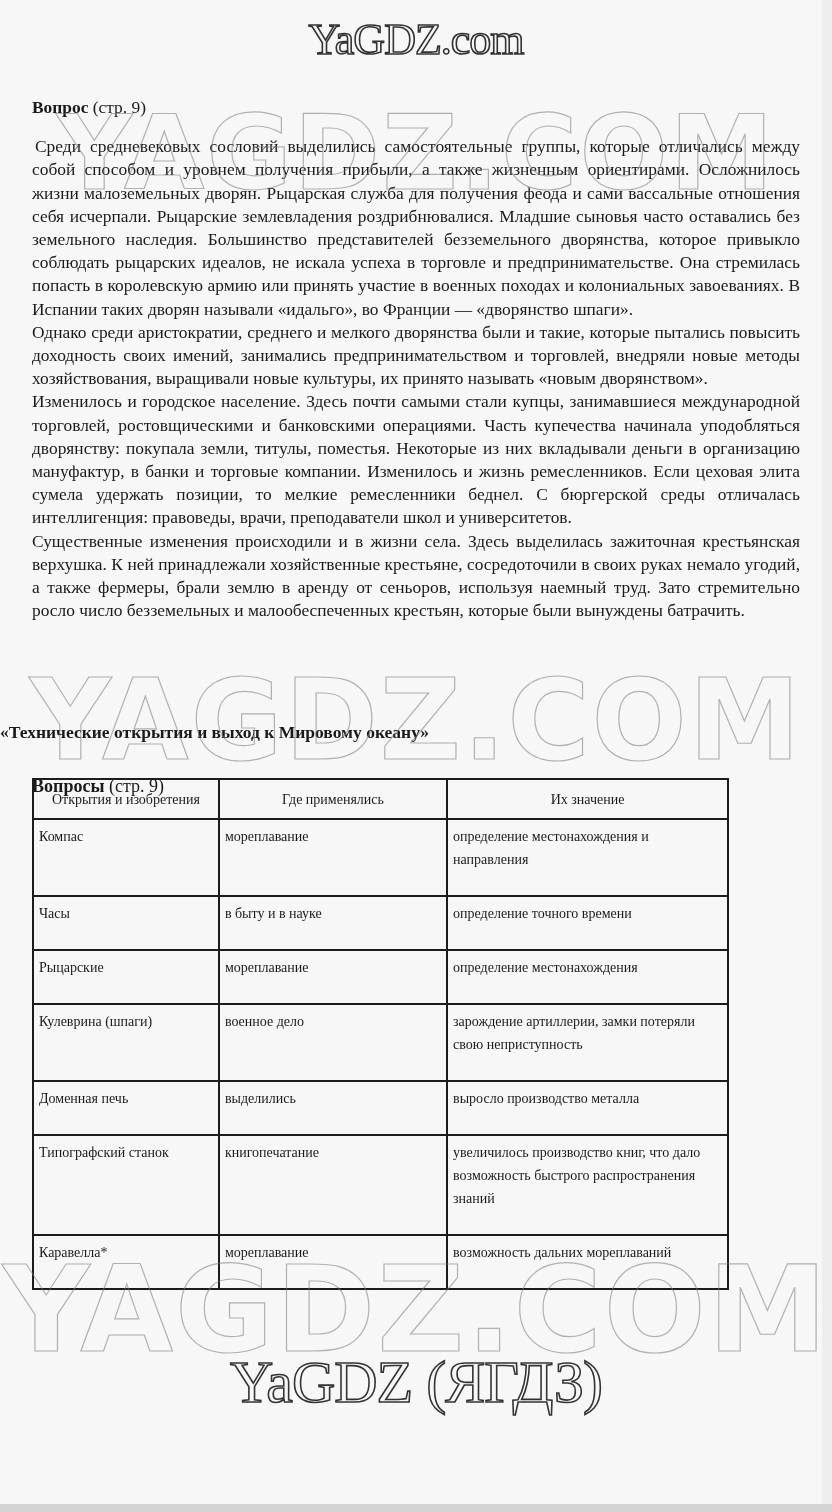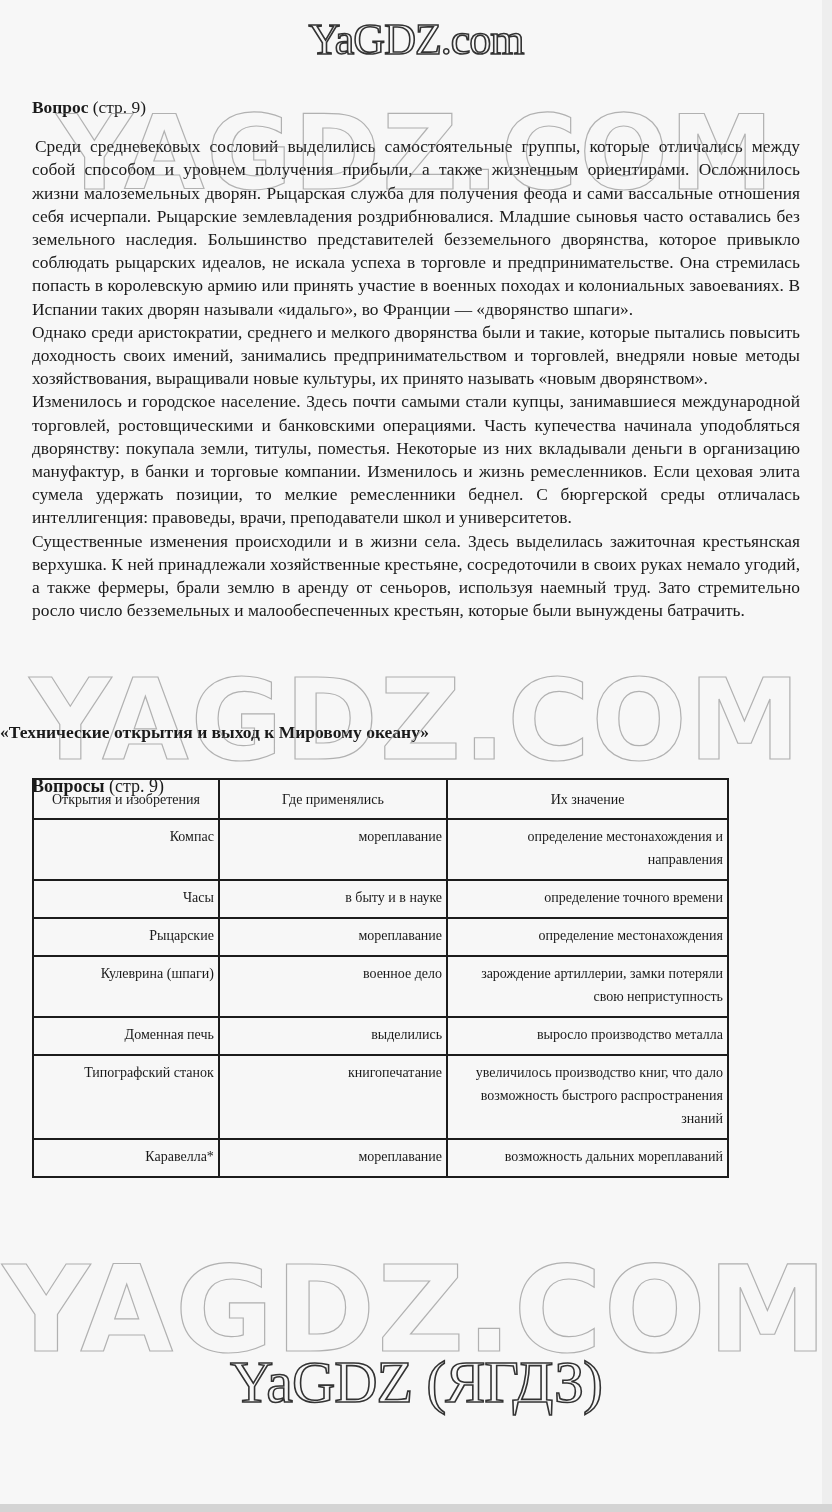--- a/index.html
+++ b/index.html
@@ -57,22 +57,22 @@
     position: absolute; left: 32px; top: 776px; font-size: 18px;
   }
   table.tbl {
     position: absolute; left: 32px; top: 778px;
     width: 697px; border-collapse: collapse;
     font-size: 14px; line-height: 23px;
   }
   table.tbl td, table.tbl th {
     border: 2px solid #1c1c1c;
     vertical-align: top;
-    padding: 5px 4px 8px 5px;
-    text-align: right;
+    padding: 5px 4px 24px 5px;
+    text-align: left;
     font-weight: normal;
   }
   table.tbl th { text-align: center; vertical-align: middle; height: 28px; padding: 5px 12px; }
   .c1 { width: 173px; }
   .c2 { width: 221px; }
   .c3 { width: 280px; }
 </style>
 </head>
 <body>
 

